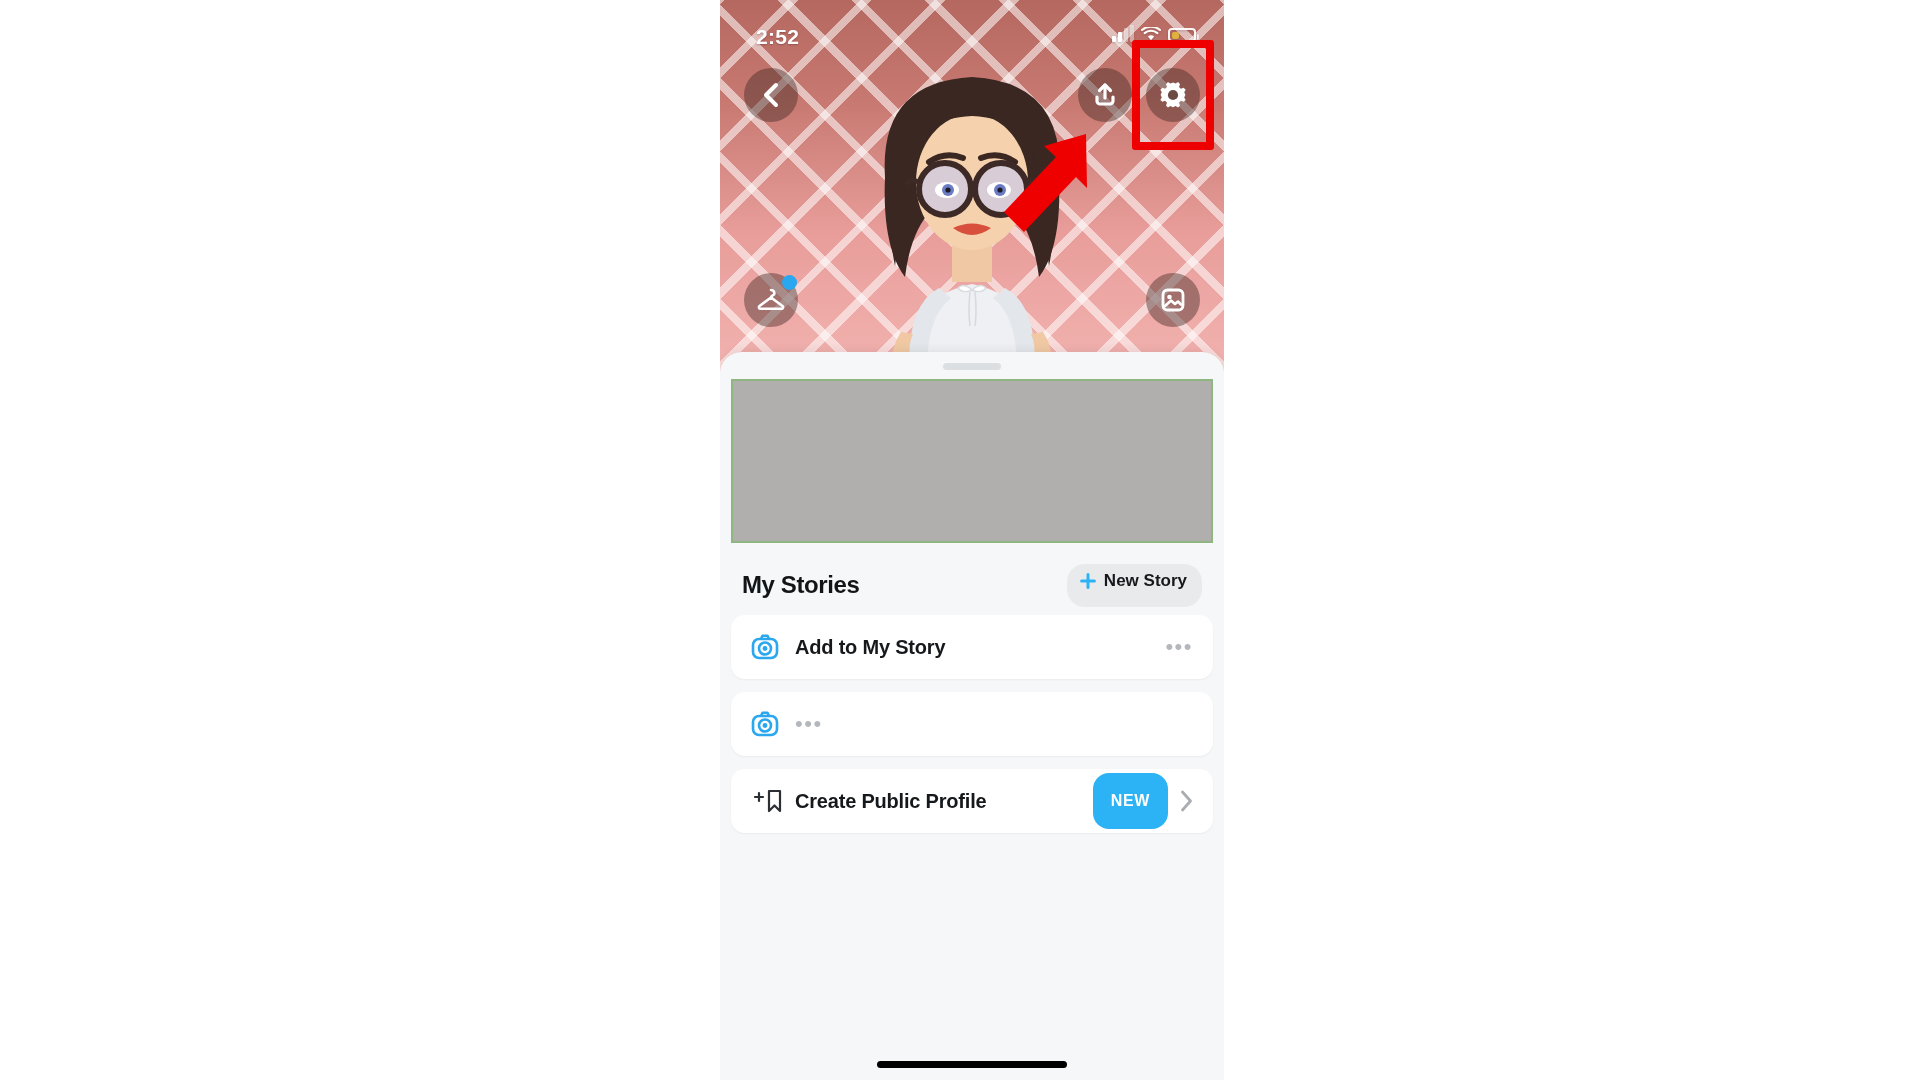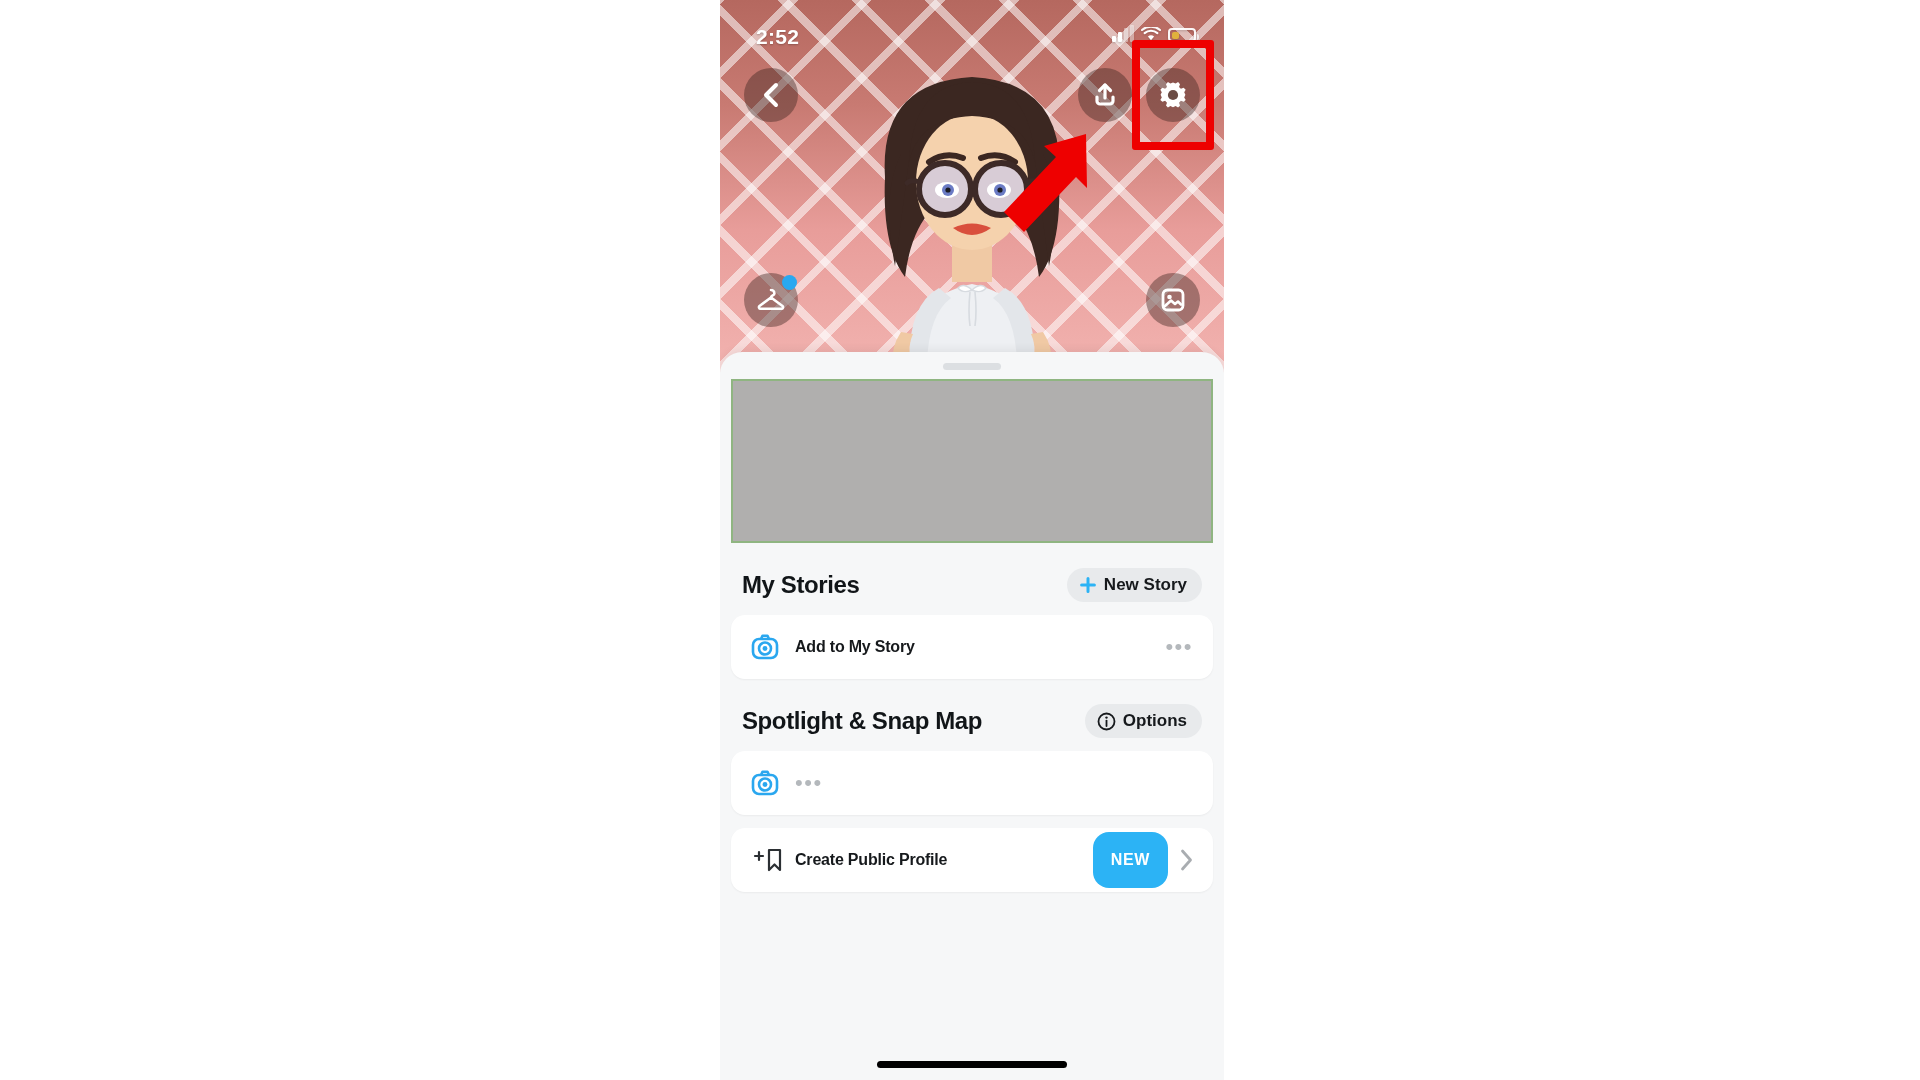--- a/index.html
+++ b/index.html
@@ -123,35 +123,35 @@
   }
 
   .sec-head {
     display: flex; align-items: center; justify-content: space-between;
     padding: 0 22px; margin-top: 25px; height: 34px;
   }
   .sec-title { font-size: 24px; font-weight: bold; color: #111518; letter-spacing: -.4px; }
   .chip {
     display: flex; align-items: center; gap: 7px;
     background: #e8eaec; border-radius: 18px;
-    padding: 7px 15px 7px 12px; cursor: pointer;
+    padding: 7px 15px 16px 12px; cursor: pointer;
   }
   .chip-label { font-size: 17px; font-weight: bold; color: #16191c; }
 
   .card {
     background: #fff; border-radius: 14px;
     margin: 13px 11px 0;
     box-shadow: 0 1px 2px rgba(0,0,0,.05);
   }
   .row {
     display: flex; align-items: center;
     height: 64px; padding: 0 20px; cursor: pointer;
   }
   .row-icon { width: 44px; display: flex; align-items: center; }
-  .row-label { flex: 1; font-size: 16px; font-weight: bold; color: #16191c; letter-spacing: -.2px; }
+  .row-label { flex: 1; font-size: 20px; font-weight: bold; color: #16191c; letter-spacing: -.2px; }
   .dots { color: #b4b8bc; font-size: 22px; letter-spacing: 1.5px; line-height: 10px; }
   .chev { color: #a9adb1; }
   .pill-new {
     background: #2cb3f5; color: #fff;
     font-size: 16px; font-weight: bold; letter-spacing: .6px;
     padding: 19px 18px; border-radius: 16px; margin-right: 12px;
   }
 
   .home-indicator {
     position: absolute; left: 50%; bottom: 12px; transform: translateX(-50%);
@@ -297,31 +297,20 @@
               <path d="M10 5 L11.5 1.8 L16.5 1.8 L18 5" stroke="#2aa7ef" stroke-width="2.6" fill="none" stroke-linejoin="round"></path>
               <circle cx="14" cy="14.5" r="6" stroke="#2aa7ef" stroke-width="2.6" fill="none"></circle>
               <circle cx="14" cy="14.5" r="2.4" fill="#2aa7ef"></circle>
             </svg>
           </span>
           <span class="row-label">Add to My Story</span>
           <span class="dots">•••</span>
         </div>
       </div>
 
-      <div class="sec-head">
-        <div class="sec-title">Spotlight &amp; Snap Map</div>
-        <div class="chip">
-          <svg width="19" height="19" viewBox="0 0 19 19">
-            <circle cx="9.5" cy="9.5" r="8" stroke="#16191c" stroke-width="1.8" fill="none"></circle>
-            <circle cx="9.5" cy="5.6" r="1.2" fill="#16191c"></circle>
-            <path d="M9.5 8.6 L9.5 14" stroke="#16191c" stroke-width="1.8" stroke-linecap="round"></path>
-          </svg>
-          <span class="chip-label">Options</span>
-        </div>
-      </div>
 
       <div class="card">
         <div class="row">
           <span class="row-icon">
             <svg width="28" height="26" viewBox="0 0 28 26">
               <rect x="2" y="5" width="24" height="19" rx="6" stroke="#2aa7ef" stroke-width="2.6" fill="none"></rect>
               <path d="M10 5 L11.5 1.8 L16.5 1.8 L18 5" stroke="#2aa7ef" stroke-width="2.6" fill="none" stroke-linejoin="round"></path>
               <circle cx="14" cy="14.5" r="6" stroke="#2aa7ef" stroke-width="2.6" fill="none"></circle>
               <circle cx="14" cy="14.5" r="2.4" fill="#2aa7ef"></circle>
             </svg>

